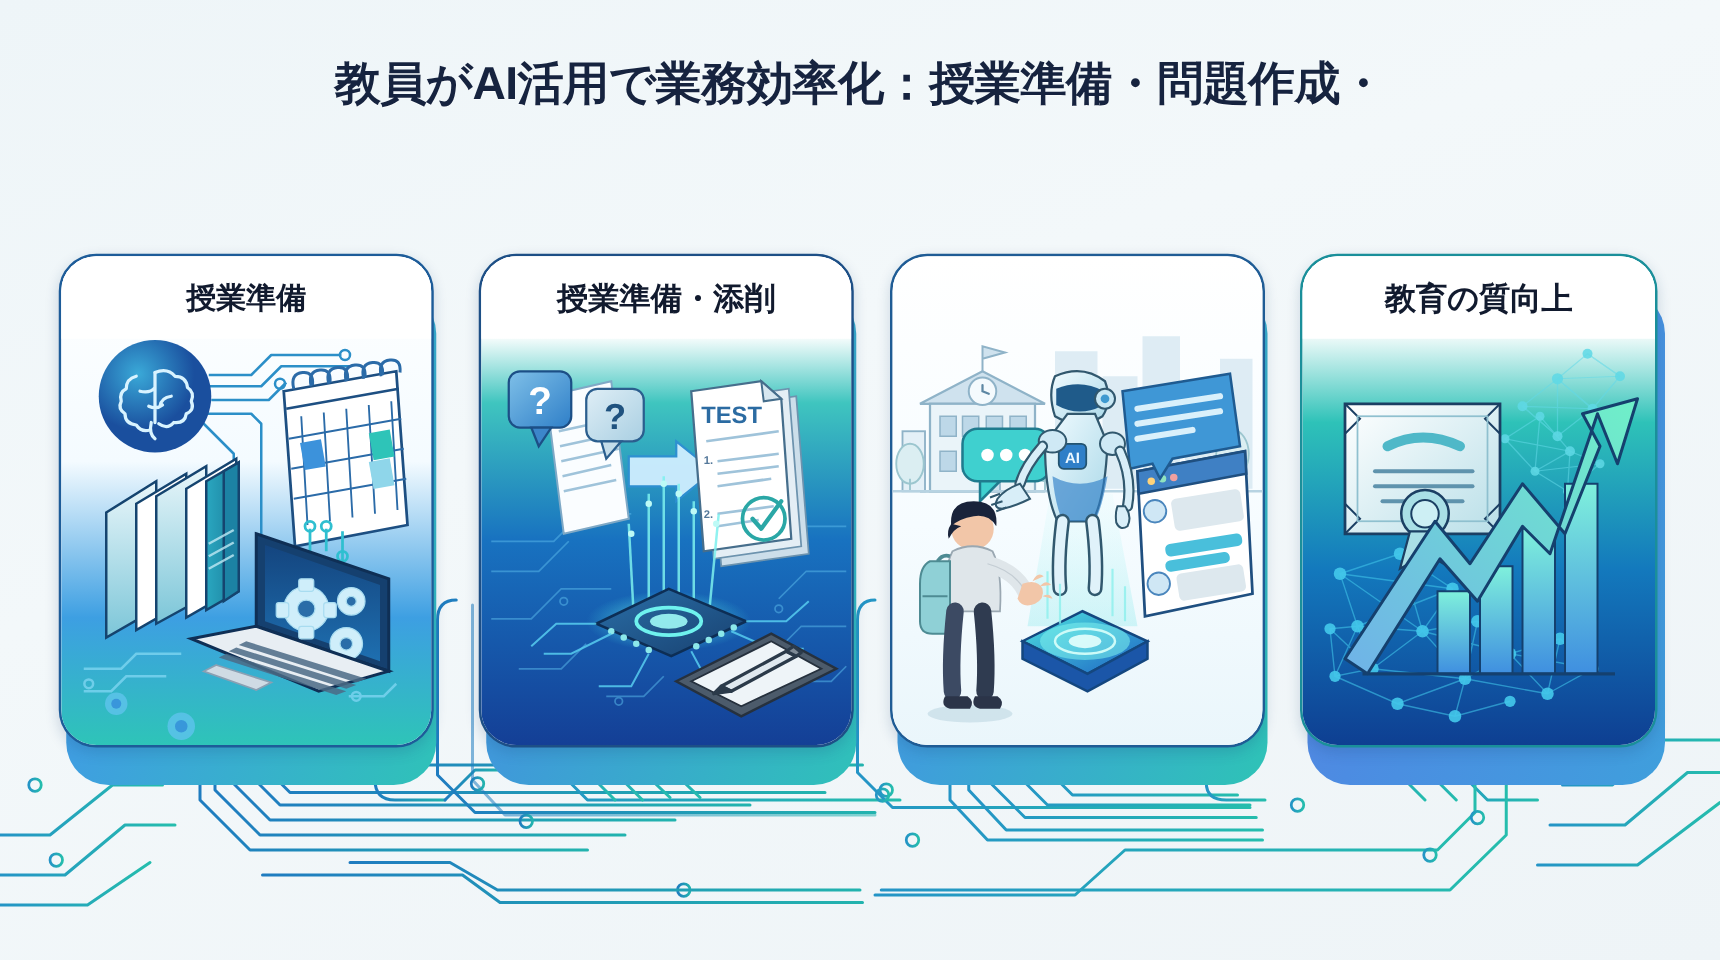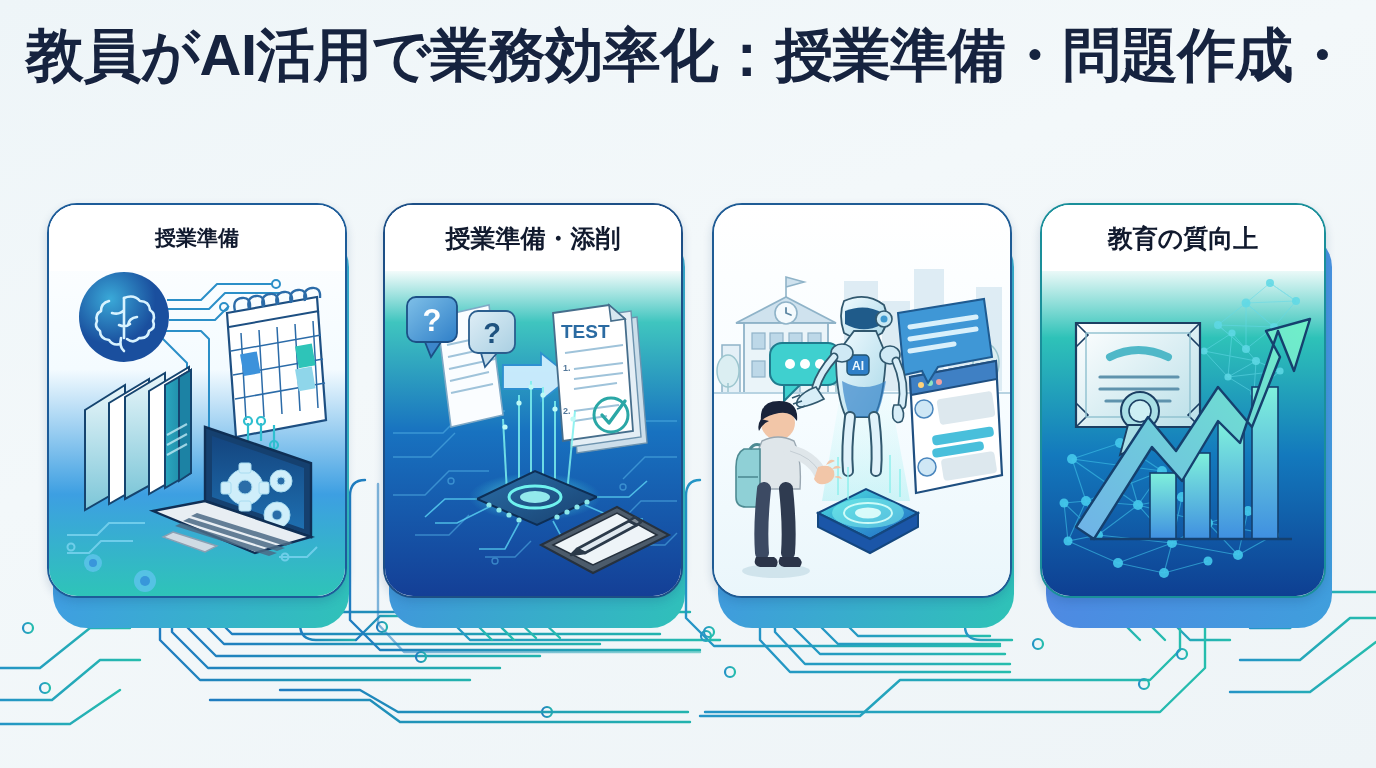--- a/index.html
+++ b/index.html
@@ -9,24 +9,25 @@
     background:linear-gradient(160deg,#eef5f8 0%,#f3f8fa 40%,#eef4f7 100%);
     position:relative;
   }
 
   
   #title-wrap{
     position:absolute; left:0; top:24px; width:1376px;
     text-align:center; z-index:30;
   }
   #title-wrap .line{
-    font-size:58px; font-weight:bold; color:#16233f;
+    font-size:37px; font-weight:bold; color:#16233f;
     letter-spacing:-0.5px; line-height:62px;
     text-shadow:0 1px 0 rgba(255,255,255,.6);
     white-space:nowrap;
+    margin-top:12px;
   }
 
   
   #circuit-layer{ position:absolute; left:0; top:0; width:1376px; height:768px; z-index:5; }
 
   
   .card-slot{ position:absolute; top:203px; width:300px; height:395px; z-index:20; }
   .card-slot.s0{ left:47px; }
   .card-slot.s1{ left:383px; }
   .card-slot.s2{ left:712px; }
@@ -54,21 +55,21 @@
   .s1 .card{ border-color:#1d4f86; }
   .s2 .card{ border-color:#1f5c95; }
   .s3 .card{ border-color:#1a8f9a; }
 
   .card-head{
     position:absolute; left:0; top:0; width:100%; height:66px;
     display:flex; align-items:center; justify-content:center;
     background:#fff; z-index:6;
   }
   .card-head .ctitle{
-    font-size:21px; font-weight:bold; color:#111a2e; white-space:nowrap;
+    font-size:24px; font-weight:bold; color:#111a2e; white-space:nowrap;
   }
   .s1 .card-head .ctitle{ font-size:25px; }
   .s3 .card-head .ctitle{ font-size:25px; }
 
   .card-body{ position:absolute; left:0; top:0; width:100%; height:100%; }
 
   
   .bg0{ background:linear-gradient(180deg,#ffffff 0%,#f4fbff 42%,#3d9fe2 74%,#2ec4b8 100%); }
   .bg1{ background:linear-gradient(180deg,#ffffff 0%,#ffffff 16%,#3fc5bf 30%,#1872c0 58%,#143f96 100%); }
   .bg2{ background:linear-gradient(180deg,#ffffff 0%,#f6fcff 55%,#eaf6fb 100%); }

